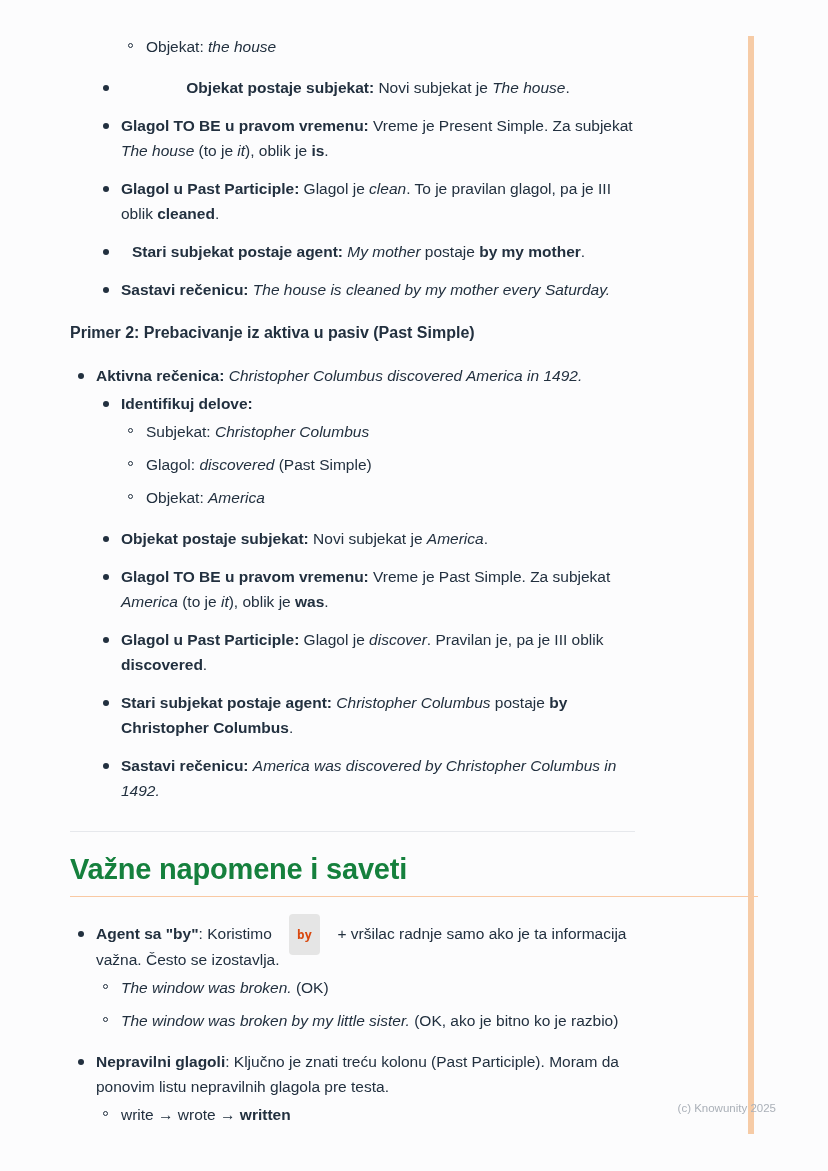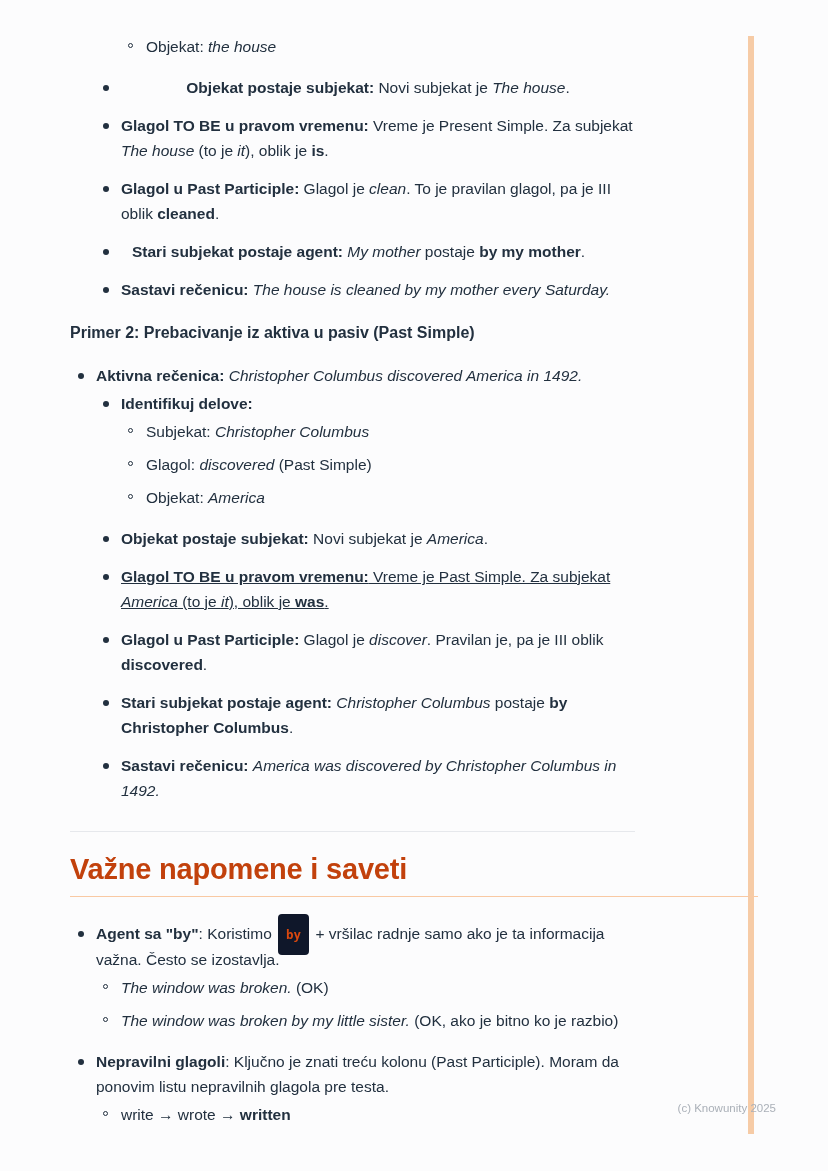--- a/index.html
+++ b/index.html
@@ -44,30 +44,30 @@
   .marker.circle i { width:5px; height:5px; border:1.5px solid #22303f; background:transparent; margin-top:9px; }
   .li-body { flex:1 1 auto; }
   .seg-n { font-weight:400; }
   .seg-b { font-weight:700; }
   .seg-i { font-style:italic; }
   .seg-c {
     font-family:"DejaVu Sans Mono","Liberation Mono",monospace;
     font-weight:700;
     font-size:12.5px;
     color:#d9480f;
-    background:#0f172a;
+    background:#e5e5e5;
     border-radius:4px;
     padding:13px 8px;
-    margin:0 2px;
+    margin:0 13px;
     white-space:nowrap;
   }
   .p-bold { font-weight:700; font-size:16px; line-height:25px; }
   .hr { width:565px; border-top:1px solid #e6e8ec; height:0; }
   h1.section-title {
-    color:#c2410c;
+    color:#15803d;
     font-size:29px;
     line-height:34px;
     font-weight:700;
     letter-spacing:-0.2px;
     padding-bottom:10px;
     border-bottom:1px solid #f9c9a3;
     width:688px;
   }
 </style>
 </head>
@@ -143,21 +143,21 @@
           <i></i>
         </span>
         <span class="li-body"><span class="seg-n">Objekat: </span><span class="seg-i">America</span></span>
       </div>
       <div class="li lvl2" style="margin-top: 16px;">
         <span class="marker disc">
           <i></i>
         </span>
         <span class="li-body"><span class="seg-b">Objekat postaje subjekat:</span><span class="seg-n"> Novi subjekat je </span><span class="seg-i">America</span><span class="seg-n">.</span></span>
       </div>
-      <div class="li lvl2" style="margin-top: 13px; text-decoration: underline;">
+      <div class="li lvl2" style="margin-top: 13px;">
         <span class="marker disc">
           <i></i>
         </span>
         <span class="li-body"><span class="seg-b">Glagol TO BE u pravom vremenu:</span><span class="seg-n"> Vreme je Past Simple. Za subjekat </span><span class="seg-i">America</span><span class="seg-n"> (to je </span><span class="seg-i">it</span><span class="seg-n">), oblik je </span><span class="seg-b">was</span><span class="seg-n">.</span></span>
       </div>
       <div class="li lvl2" style="margin-top: 13px;">
         <span class="marker disc">
           <i></i>
         </span>
         <span class="li-body"><span class="seg-b">Glagol u Past Participle:</span><span class="seg-n"> Glagol je </span><span class="seg-i">discover</span><span class="seg-n">. Pravilan je, pa je III oblik </span><span class="seg-b">discovered</span><span class="seg-n">.</span></span>

